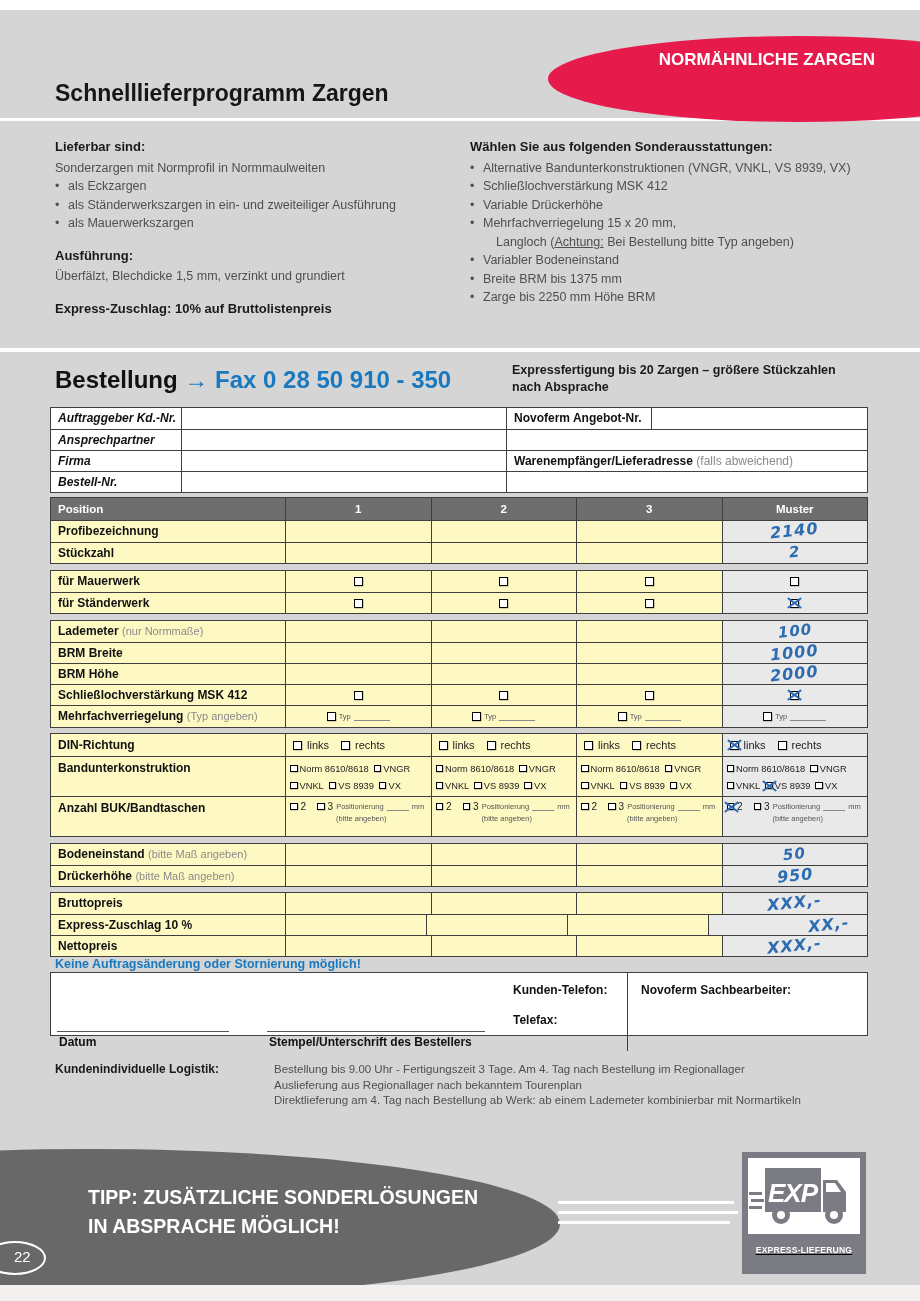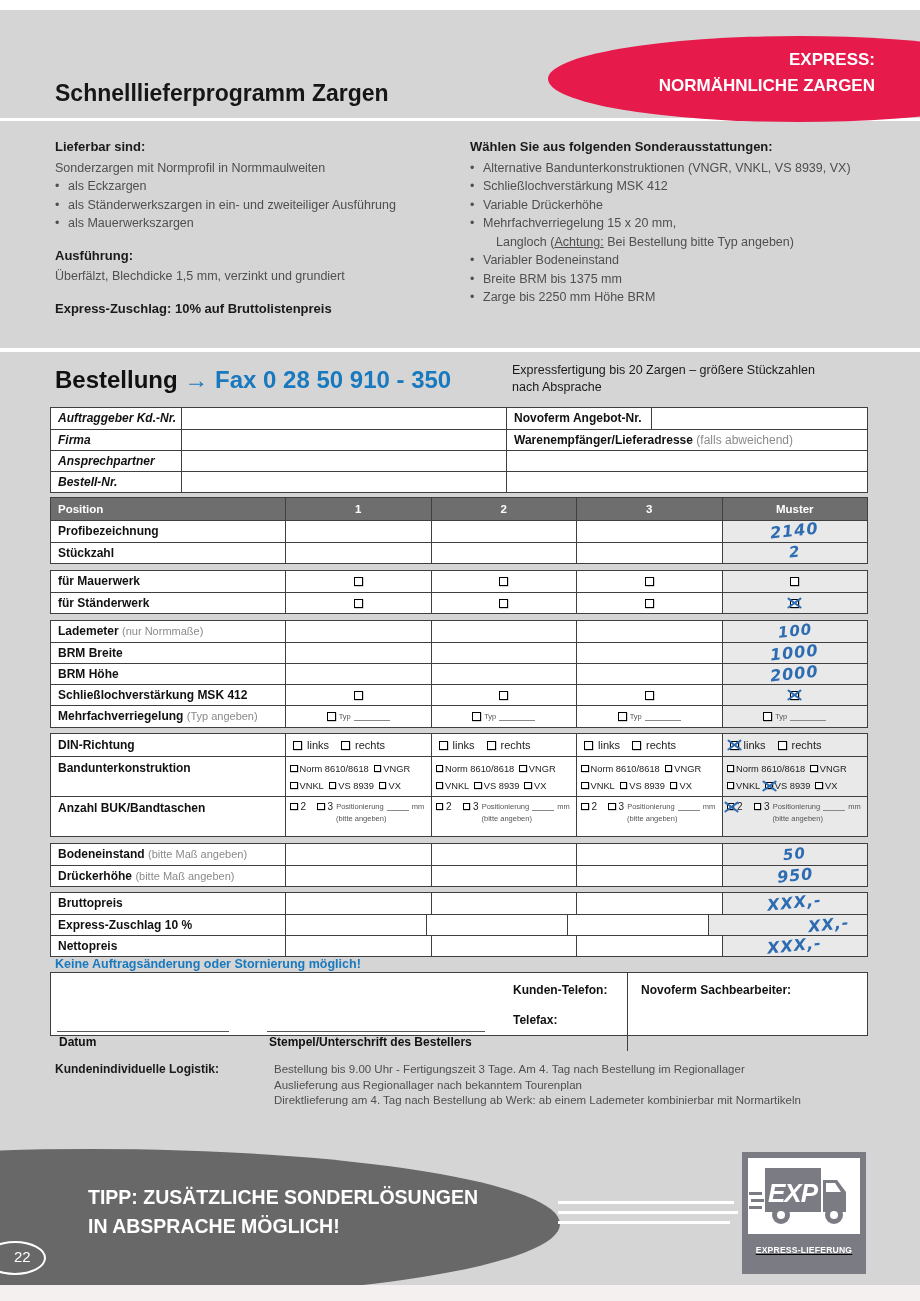--- a/index.html
+++ b/index.html
@@ -24,35 +24,35 @@
   ul.blist li { position:relative; padding-left:13px; }
   ul.blist li::before { content:"•"; position:absolute; left:0; color:#4f4f4f; }
   .indent2 { padding-left:13px; }
   .u { text-decoration:underline; }
 
   .section-rule { position:absolute; left:0; top:348px; width:920px; height:4px; background:#ffffff; }
 
   
   .order-head { position:absolute; left:55px; top:366px; font-size:24px; font-weight:700; color:#111; }
   .order-fax { color:#1879bf; }
-  .order-note { position:absolute; left:512px; top:362px; width:370px; font-size:12.5px; font-weight:400; color:#1a1a1a; line-height:17px; }
+  .order-note { position:absolute; left:512px; top:362px; width:370px; font-size:12.5px; font-weight:700; color:#1a1a1a; line-height:17px; }
 
   
   .contact { position:absolute; left:50px; top:407px; width:818px; border:1px solid #3f3f3f; background:#fff; }
   .c-row { display:flex; height:21px; }
   .c-row + .c-row { border-top:1px solid #3f3f3f; }
   .c-cell { height:100%; }
   .c-cell + .c-cell { border-left:1px solid #3f3f3f; }
   .cw1 { width:130px;font-style:italic; } .cw2 { width:325px; } .cw3 { width:145px; } .cw4 { flex:1; }
   .cwspan { flex:1; }
   .flbl { font-size:12px; font-weight:700; color:#111; line-height:20px; padding-left:7px; white-space:nowrap; }
   .fnote { font-weight:400; color:#8a8a8a; }
 
   
-  .t-block { position:absolute; left:50px; width:818px; border:1px solid #3f3f3f; background:#ffffff; }
+  .t-block { position:absolute; left:50px; width:818px; border:1px solid #3f3f3f; background:#fef9c3; }
   .t-row { display:flex; }
   .t-row + .t-row { border-top:1px solid #3f3f3f; }
   .t-cell { position:relative; height:100%; }
   .t-cell + .t-cell { border-left:1px solid #3f3f3f; }
   .c-label { width:234px; font-size:12px; font-weight:700; color:#111; padding-left:7px; white-space:nowrap; }
   .c-col { flex:1; }
   .note { font-weight:400; color:#8a8a8a; font-size:11px; }
   .muster-bg { background:#e9e9e9; }
   .t-head { background:#6e6e6e; height:22px; }
   .th { color:#fff; font-size:11.5px; font-weight:700; line-height:22px; }
@@ -113,21 +113,20 @@
 </head>
 <body>
 
 <div class="page">
   <div class="topbar"></div>
 
   <div class="title-rule"></div>
   <div class="page-title">Schnelllieferprogramm Zargen</div>
   <div class="badge"></div>
   <div class="badge-text">
-    <div>EXPRESS:</div>
     <div>NORMÄHNLICHE ZARGEN</div>
   </div>
 
   <div class="info-left">
     <div class="h-bold">Lieferbar sind:</div>
     <div>Sonderzargen mit Normprofil in Normmaulweiten</div>
     <ul class="blist">
       <li>als Eckzargen</li>
       <li>als Ständerwerkszargen in ein- und zweiteiliger Ausführung</li>
       <li>als Mauerwerkszargen</li>
@@ -167,28 +166,28 @@
   </div>
 
   <div class="contact">
     <div class="c-row">
       <div class="c-cell cw1 flbl">Auftraggeber Kd.-Nr.</div>
       <div class="c-cell cw2"></div>
       <div class="c-cell cw3 flbl">Novoferm Angebot-Nr.</div>
       <div class="c-cell cw4"></div>
     </div>
     <div class="c-row">
+      <div class="c-cell cw1 flbl">Ansprechpartner</div>
+      <div class="c-cell cw2"></div>
+      <div class="c-cell cwspan"></div>
+    </div>
+    <div class="c-row">
       <div class="c-cell cw1 flbl">Firma</div>
       <div class="c-cell cw2"></div>
       <div class="c-cell cwspan flbl"><span>Warenempfänger/Lieferadresse</span>&nbsp;<span class="fnote">(falls abweichend)</span></div>
-    </div>
-    <div class="c-row">
-      <div class="c-cell cw1 flbl">Ansprechpartner</div>
-      <div class="c-cell cw2"></div>
-      <div class="c-cell cwspan"></div>
     </div>
     <div class="c-row">
       <div class="c-cell cw1 flbl">Bestell-Nr.</div>
       <div class="c-cell cw2"></div>
       <div class="c-cell cwspan"></div>
     </div>
   </div>
 
   <div class="t-block" style="top:497px">
     <div class="t-row t-head">

